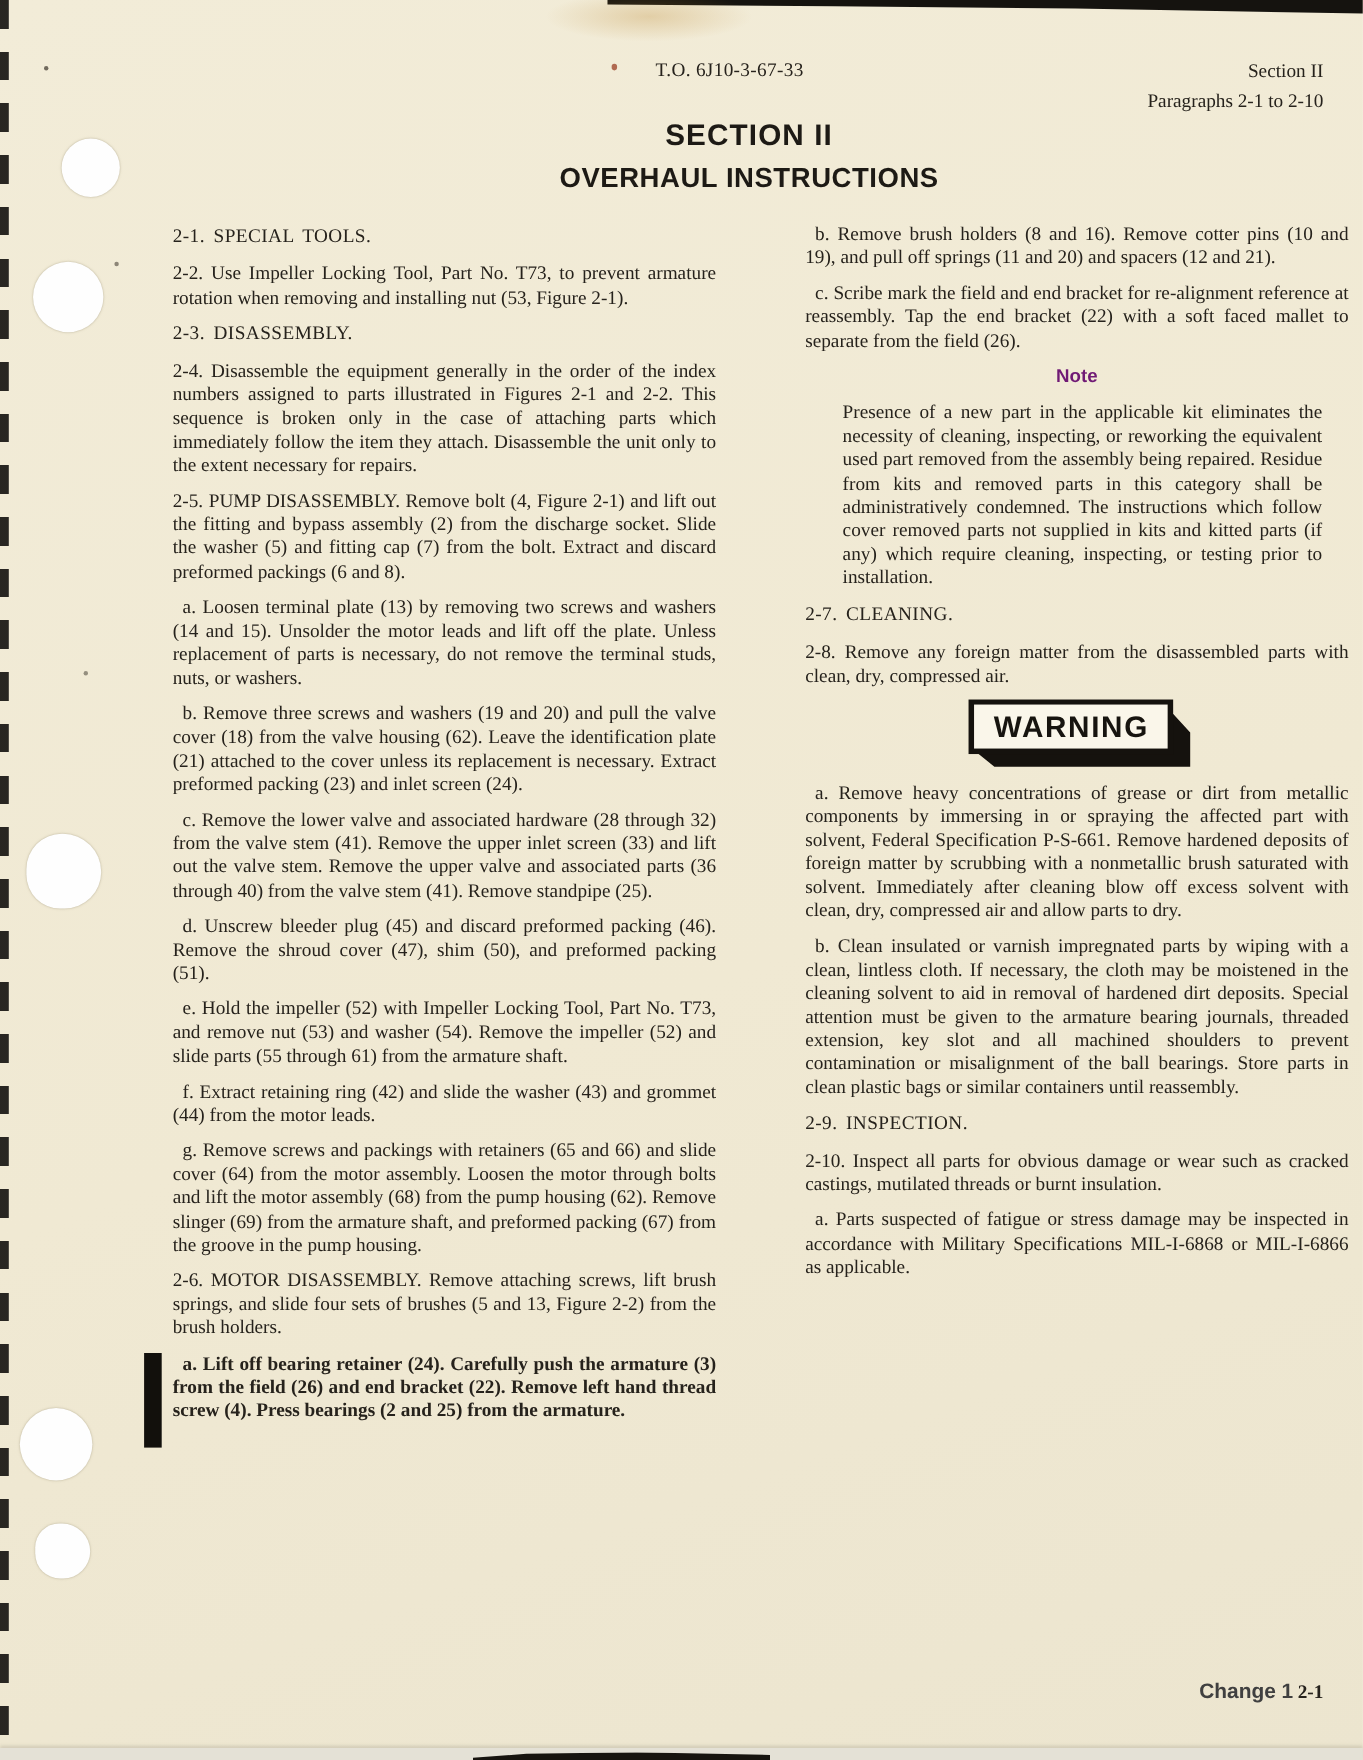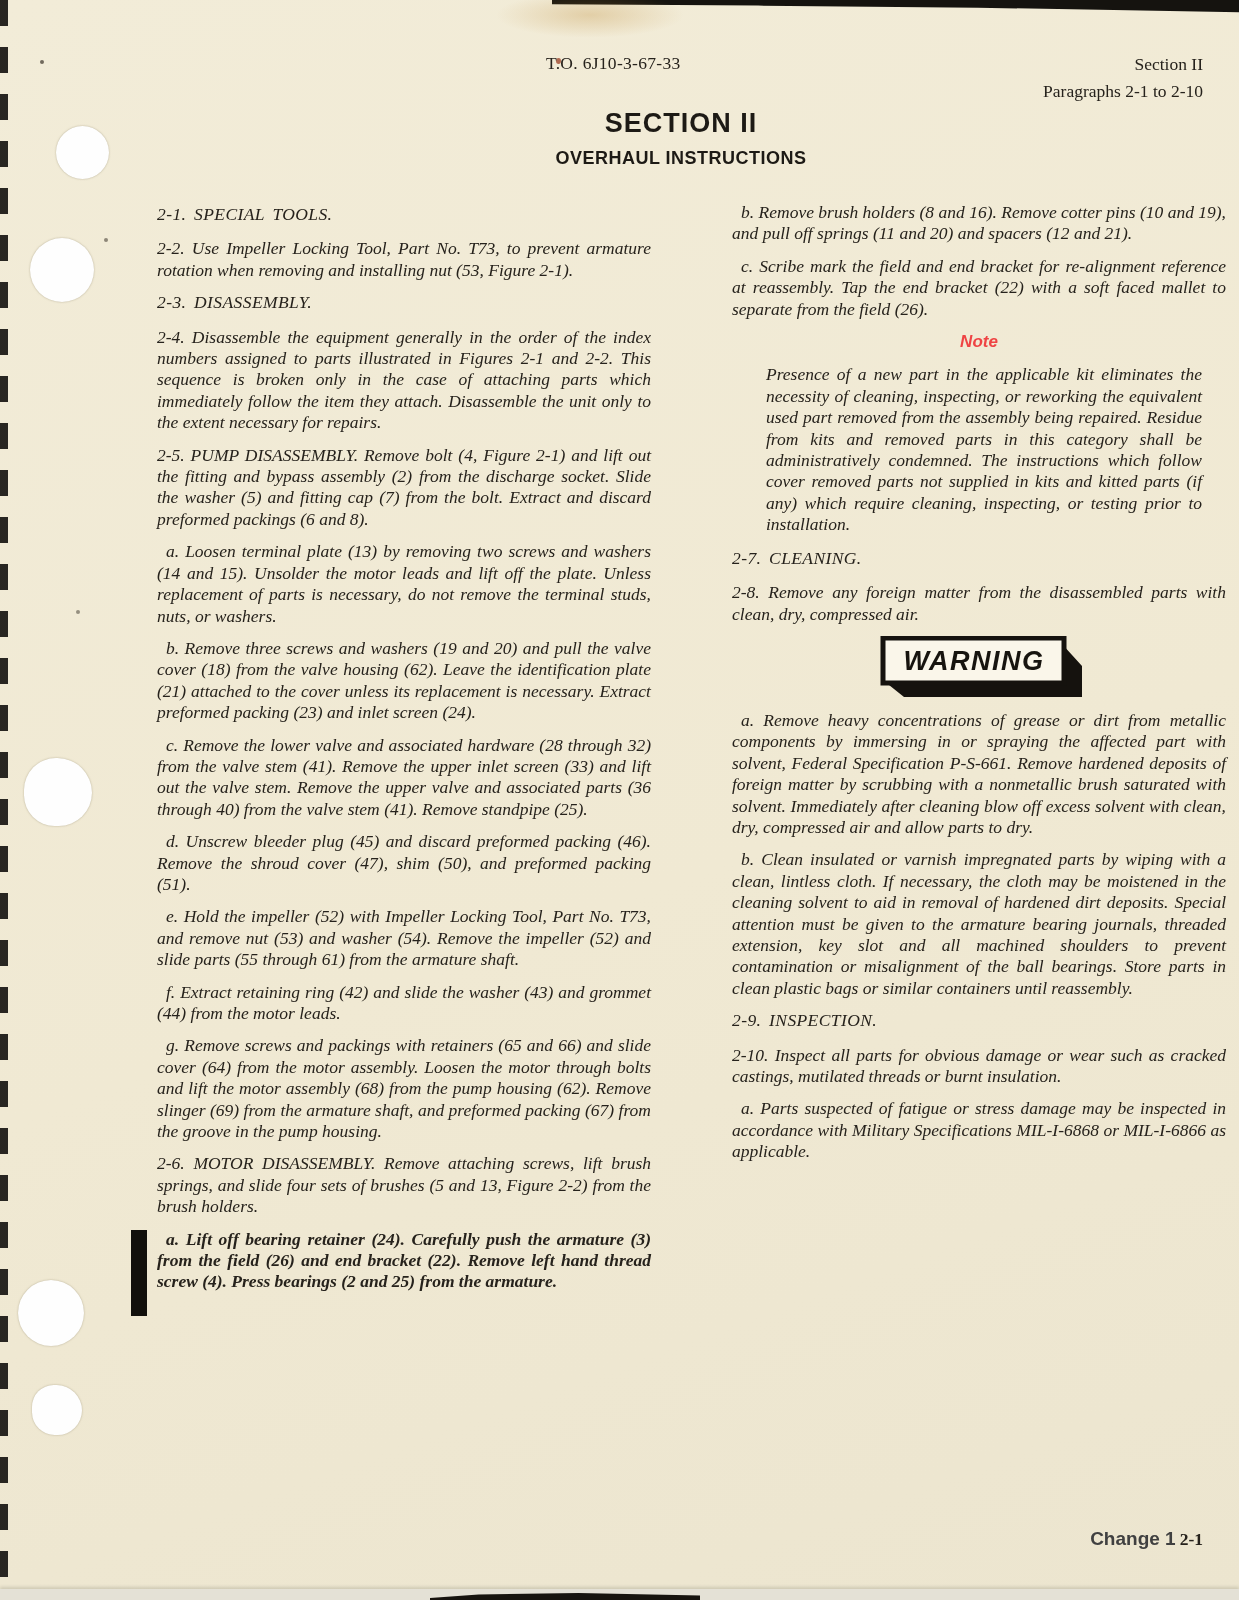--- a/index.html
+++ b/index.html
@@ -27,39 +27,39 @@
   .speck.s3{left:76px;top:610px;width:4px;height:4px;opacity:.5;}
   .speck.s4{left:556px;top:58px;width:5px;height:6px;background:#a04a30;opacity:.8;}
   .hole{position:absolute;background:#fefefe;border-radius:50%;box-shadow:0 0 2px rgba(140,130,100,.6);}
   .hole.h1{left:56px;top:126px;width:53px;height:53px;}
   .hole.h2{left:30px;top:238px;width:64px;height:64px;}
   .hole.h3{left:24px;top:758px;width:68px;height:68px;border-radius:48% 52% 50% 46%;}
   .hole.h4{left:18px;top:1280px;width:66px;height:66px;}
   .hole.h5{left:32px;top:1385px;width:50px;height:50px;border-radius:46% 54% 52% 48%;}
 
   
-  .hdr-to{position:absolute;left:546px;top:53px;font-size:17.5px;letter-spacing:.3px;}
+  .hdr-to{position:absolute;left:596px;top:53px;font-size:17.5px;letter-spacing:.3px;}
   .hdr-right{position:absolute;right:36px;top:51px;text-align:right;font-size:17.5px;line-height:27px;}
   .title-block{position:absolute;left:157px;top:108px;width:1048px;text-align:center;
     font-family:"Liberation Sans",sans-serif;font-weight:700;color:#1d1a15;}
   .title-1{font-size:27px;letter-spacing:1px;}
-  .title-2{font-size:18px;letter-spacing:.5px;margin-top:9px;}
+  .title-2{font-size:25px;letter-spacing:.5px;margin-top:9px;}
   .footer{position:absolute;right:36px;top:1528px;}
   .footer .chg{font-family:"Liberation Sans",sans-serif;font-weight:700;font-size:19px;color:#404040;}
   .footer .pg{font-size:17.5px;font-weight:bold;}
 
   
-  .col{position:absolute;top:202px;width:494px;font-size:17.5px;line-height:21.4px;text-align:justify;font-style:italic;}
+  .col{position:absolute;top:202px;width:494px;font-size:17.5px;line-height:21.4px;text-align:justify;}
   .col-left{left:157px;}
   .col-right{left:732px;}
   .p{margin:0 0 11px 0;}
   .lettered{text-indent:9px;}
   .sec-head{letter-spacing:.4px;word-spacing:3px;margin:2px 0 13px 0;}
   .note-head{font-family:"Liberation Sans",sans-serif;font-weight:700;font-size:17px;
-    text-align:center;color:#ef4444;margin:2px 0 12px 0;}
+    text-align:center;color:#701a75;margin:2px 0 12px 0;}
   .note-body{margin:0 24px 12px 34px;}
   .changed{font-weight:700;position:relative;margin-bottom:0;}
   .change-bar{position:absolute;left:-26px;top:1px;width:16px;height:86px;background:#12100c;}
 
   
   .warning-wrap{position:relative;height:66px;margin:9px 0 8px 0;}
   .warning-svg{position:absolute;left:144px;top:0;}
   .warning-svg text{font-family:"Liberation Sans",sans-serif;font-weight:700;font-size:27px;
     letter-spacing:1.5px;fill:#17140f;}
 </style>

